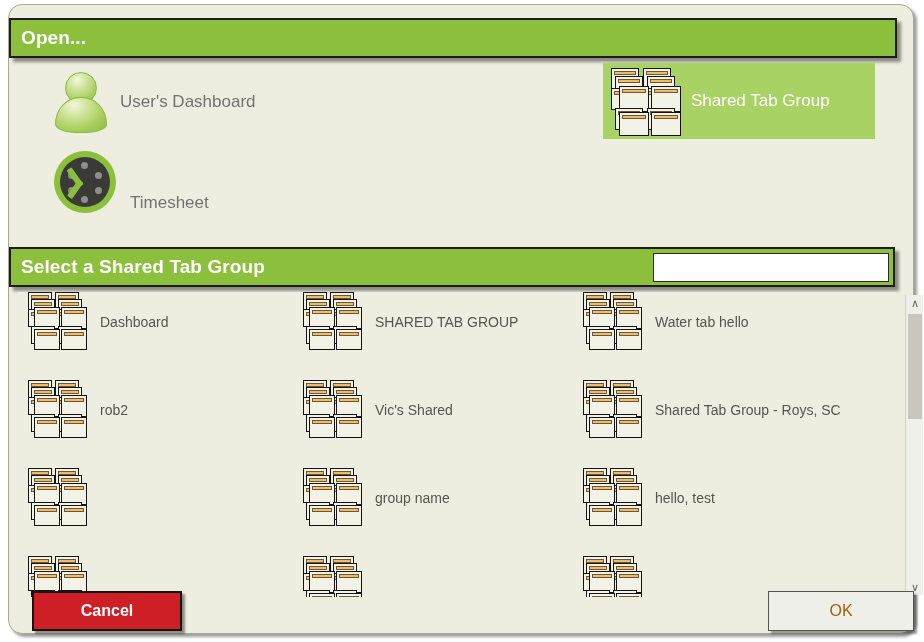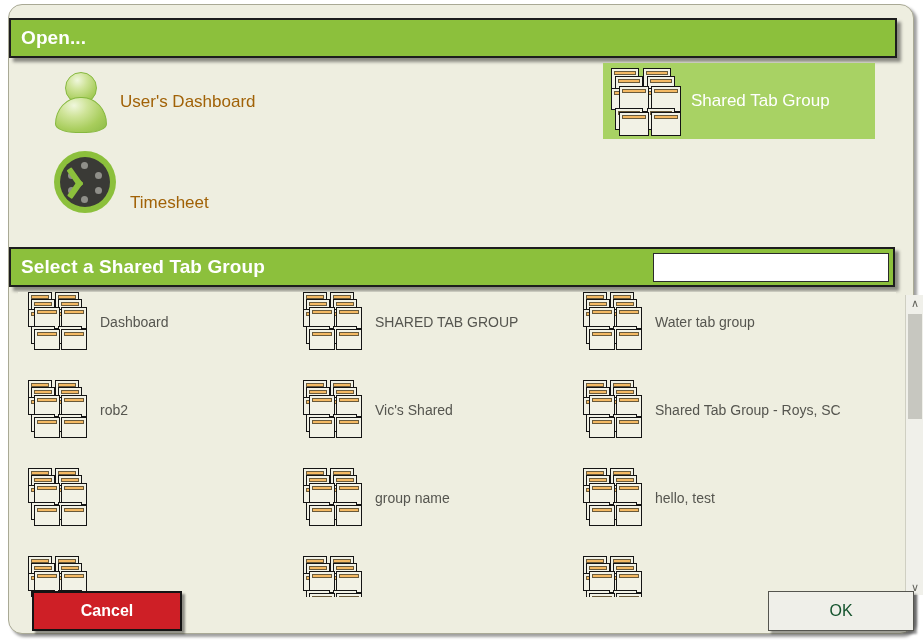--- a/index.html
+++ b/index.html
@@ -96,21 +96,21 @@
   }
   .type-item {
     position: absolute;
     display: flex;
     align-items: center;
     box-sizing: border-box;
     padding: 6px 8px;
   }
   .type-item .type-label {
     font-size: 17px;
-    color: #a16207;
+    color: #737373;
     margin-left: 14px;
     white-space: nowrap;
   }
   .type-item.selected {
     background: #a8d264;
   }
   .type-item.selected .type-label {
     color: #ffffff;
   }
 
@@ -266,21 +266,21 @@
   }
   #ok-button {
     position: absolute;
     left: 768px;
     top: 591px;
     width: 146px;
     height: 40px;
     background: #efefe9;
     border: 1px solid #55554f;
     box-shadow: 3px 3px 2px rgba(0,0,0,0.35);
-    color: #14532d;
+    color: #a16207;
     font-size: 16px;
     font-family: "Liberation Sans", sans-serif;
     box-sizing: border-box;
     cursor: default;
   }
 </style>
 </head>
 <body>
 
 <div id="app">
@@ -388,21 +388,21 @@
               <span class="stack-panel" style="left:30px;top:7px;width:24px;height:18px;"></span>
               <span class="stack-panel" style="left:0px;top:17px;width:24px;height:18px;"></span>
               <span class="stack-panel" style="left:27px;top:17px;width:24px;height:18px;"></span>
               <span class="stack-panel" style="left:6px;top:15px;width:26px;height:22px;"></span>
               <span class="stack-panel" style="left:33px;top:15px;width:26px;height:22px;"></span>
               <span class="stack-panel" style="left:3px;top:34px;width:24px;height:18px;"></span>
               <span class="stack-panel" style="left:30px;top:34px;width:24px;height:18px;"></span>
               <span class="stack-panel" style="left:6px;top:37px;width:26px;height:21px;"></span>
               <span class="stack-panel" style="left:33px;top:37px;width:26px;height:21px;"></span>
             </span>
-            <span class="li-label">Water tab group</span>
+            <span class="li-label">Water tab hello</span>
           </div>
           <div class="list-item" style="left: 10px; top: 88px;">
             <span class="group-icon" style="width:60px;height:60px;">
               <span class="stack-panel" style="left:0px;top:0px;width:24px;height:18px;"></span>
               <span class="stack-panel" style="left:27px;top:0px;width:24px;height:18px;"></span>
               <span class="stack-panel" style="left:3px;top:7px;width:24px;height:18px;"></span>
               <span class="stack-panel" style="left:30px;top:7px;width:24px;height:18px;"></span>
               <span class="stack-panel" style="left:0px;top:17px;width:24px;height:18px;"></span>
               <span class="stack-panel" style="left:27px;top:17px;width:24px;height:18px;"></span>
               <span class="stack-panel" style="left:6px;top:15px;width:26px;height:22px;"></span>

